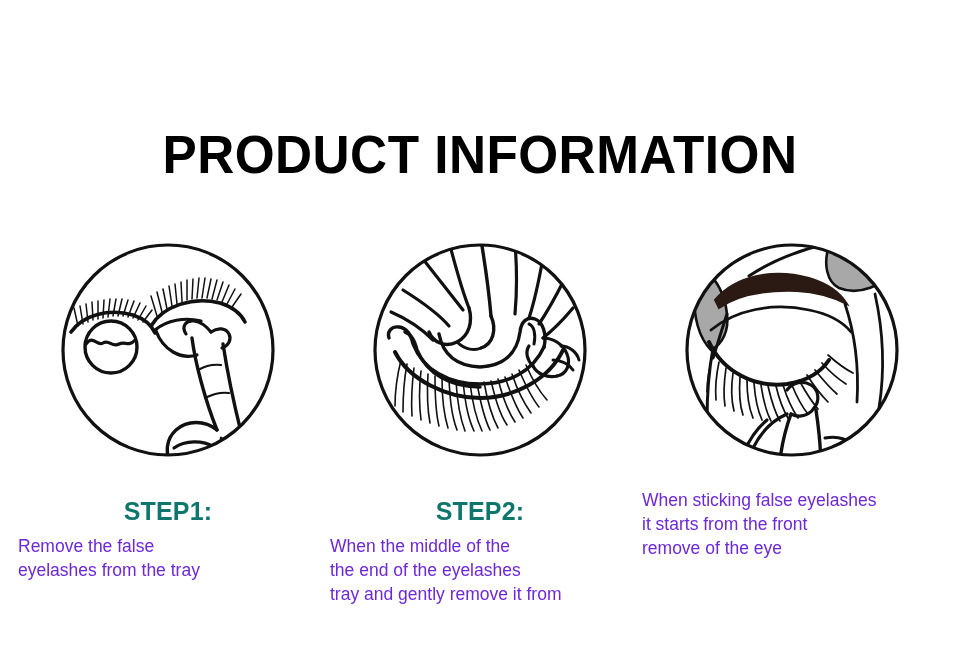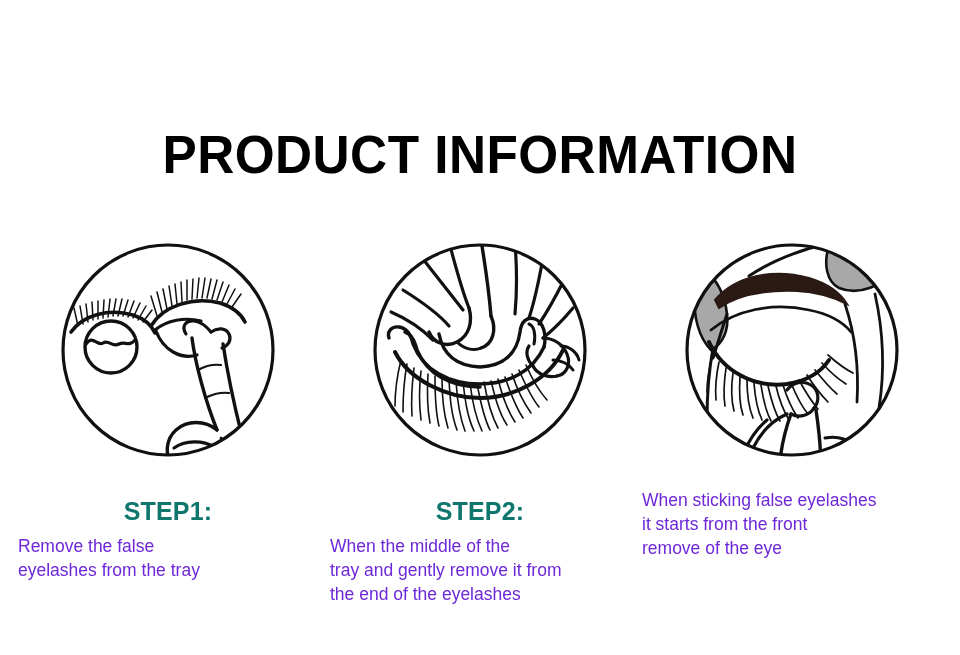--- a/index.html
+++ b/index.html
@@ -248,22 +248,22 @@
             <path class="ink" stroke-width="3" d="M196 126 C204 126 212 130 216 136"></path>
             <path class="ink" stroke-width="3.2" d="M176 132 C170 126 168 118 172 112"></path>
           </g>
         </g>
         <circle class="ink" stroke-width="3.2" cx="123" cy="116" r="105"></circle>
       </svg>
 
       <div class="step-label">STEP2:</div>
       <div class="step-desc">
         <span class="ln">When the middle of the</span>
+        <span class="ln">the end of the eyelashes</span>
         <span class="ln">tray and gently remove it from</span>
-        <span class="ln">the end of the eyelashes</span>
       </div>
     </div>
 
     <div class="step-col c3">
       <svg class="illo" viewBox="0 0 246 246">
         <defs>
           <clipPath id="clip3">
               <circle cx="123" cy="116" r="105"></circle>
             </clipPath>
         </defs>

